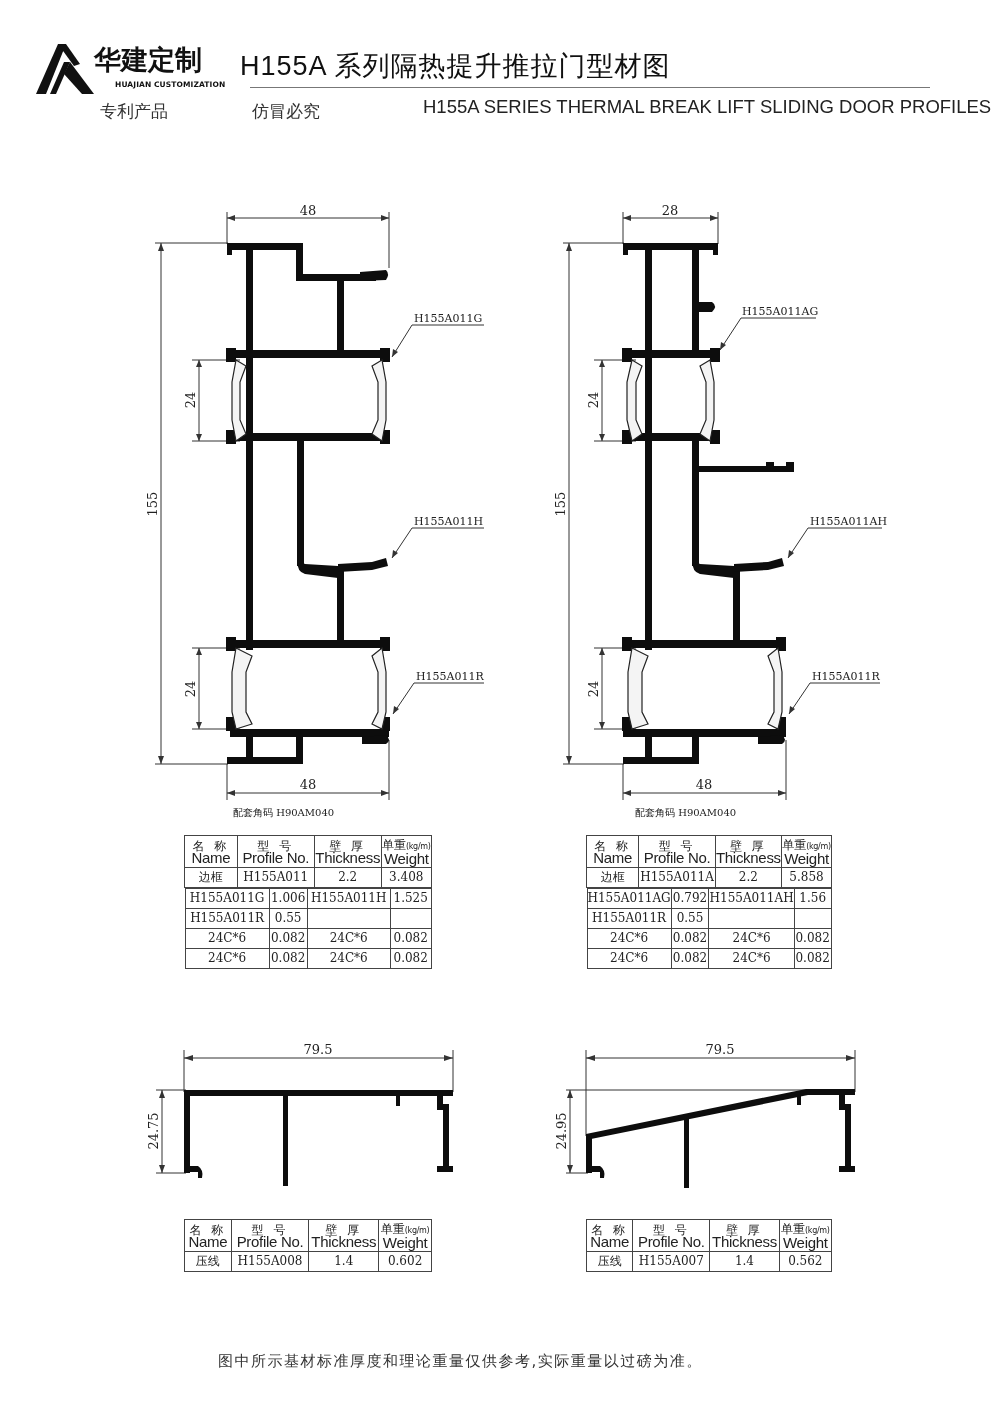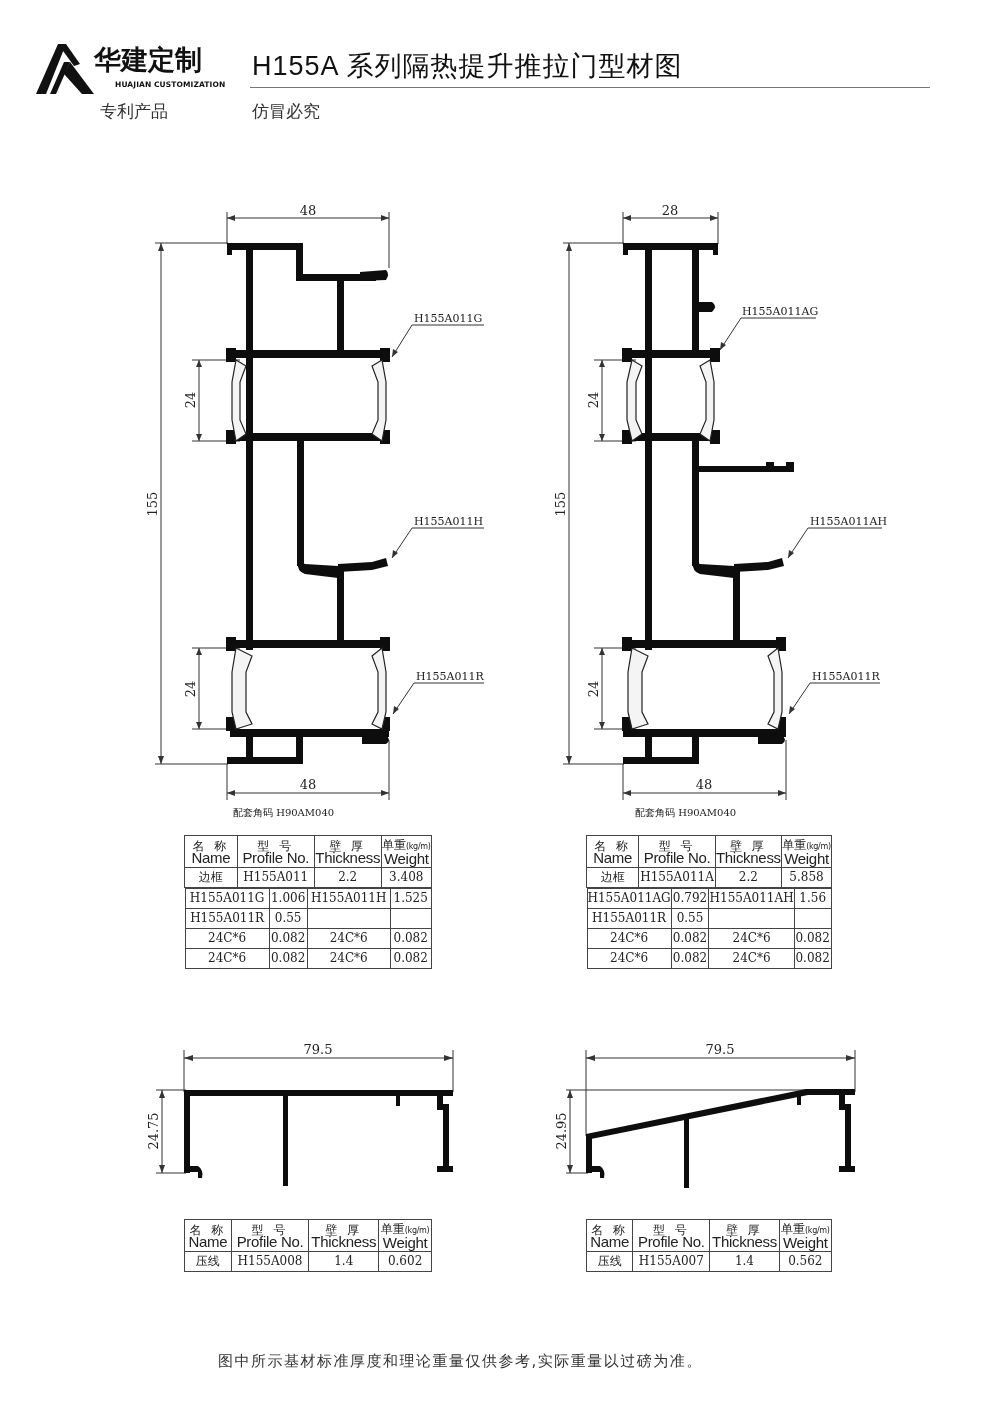--- a/index.html
+++ b/index.html
@@ -27,24 +27,25 @@
 
 <div class="abs" style="left:0;top:0;width:1000px;height:135px;">
   <svg class="abs" style="left:36px;top:42px" width="58" height="54" viewBox="0 0 58 54">
     <polygon points="0,52 22,2 30,2 10,52" fill="#111"></polygon>
     <polygon points="14,52 28,20 34,20 20,52" fill="#111"></polygon>
     <polygon points="28,32 34,20 58,52 46,52" fill="#111"></polygon>
     <polygon points="22,2 30,2 44,22 38,24" fill="#111"></polygon>
   </svg>
   <div class="abs logo-cn" style="left:94px;top:42px;">华建定制</div>
   <div class="abs logo-en" style="left:95px;top:80px;margin-left:20px;">HUAJIAN CUSTOMIZATION</div>
-  <div class="abs title-cn" style="left:252px;top:48px;">H155A 系列隔热提升推拉门型材图</div>
+  <div class="abs title-cn" style="left:240px;top:48px;">H155A 系列隔热提升推拉门型材图</div>
   <div class="abs hr" style="left:250px;top:87px;width:680px;"></div>
   <div class="abs slogan" style="left:100px;top:100px;">专利产品</div>
   <div class="abs slogan" style="left:212px;top:100px;margin-left:40px;">仿冒必究</div>
+  <div class="abs title-en" style="left:423px;top:96px;">H155A SERIES THERMAL BREAK LIFT SLIDING DOOR PROFILES</div>
 </div>
 
 <svg class="abs" style="left:140px;top:195px" width="360" height="610" viewBox="140 195 360 610">
   <g fill="none" stroke="#333" stroke-width="1">
 
     <line x1="227" y1="212" x2="227" y2="244"></line>
       <line x1="389" y1="212" x2="389" y2="268"></line>
     <line x1="227" y1="218" x2="389" y2="218"></line>
 
     <line x1="155" y1="243" x2="228" y2="243"></line>

